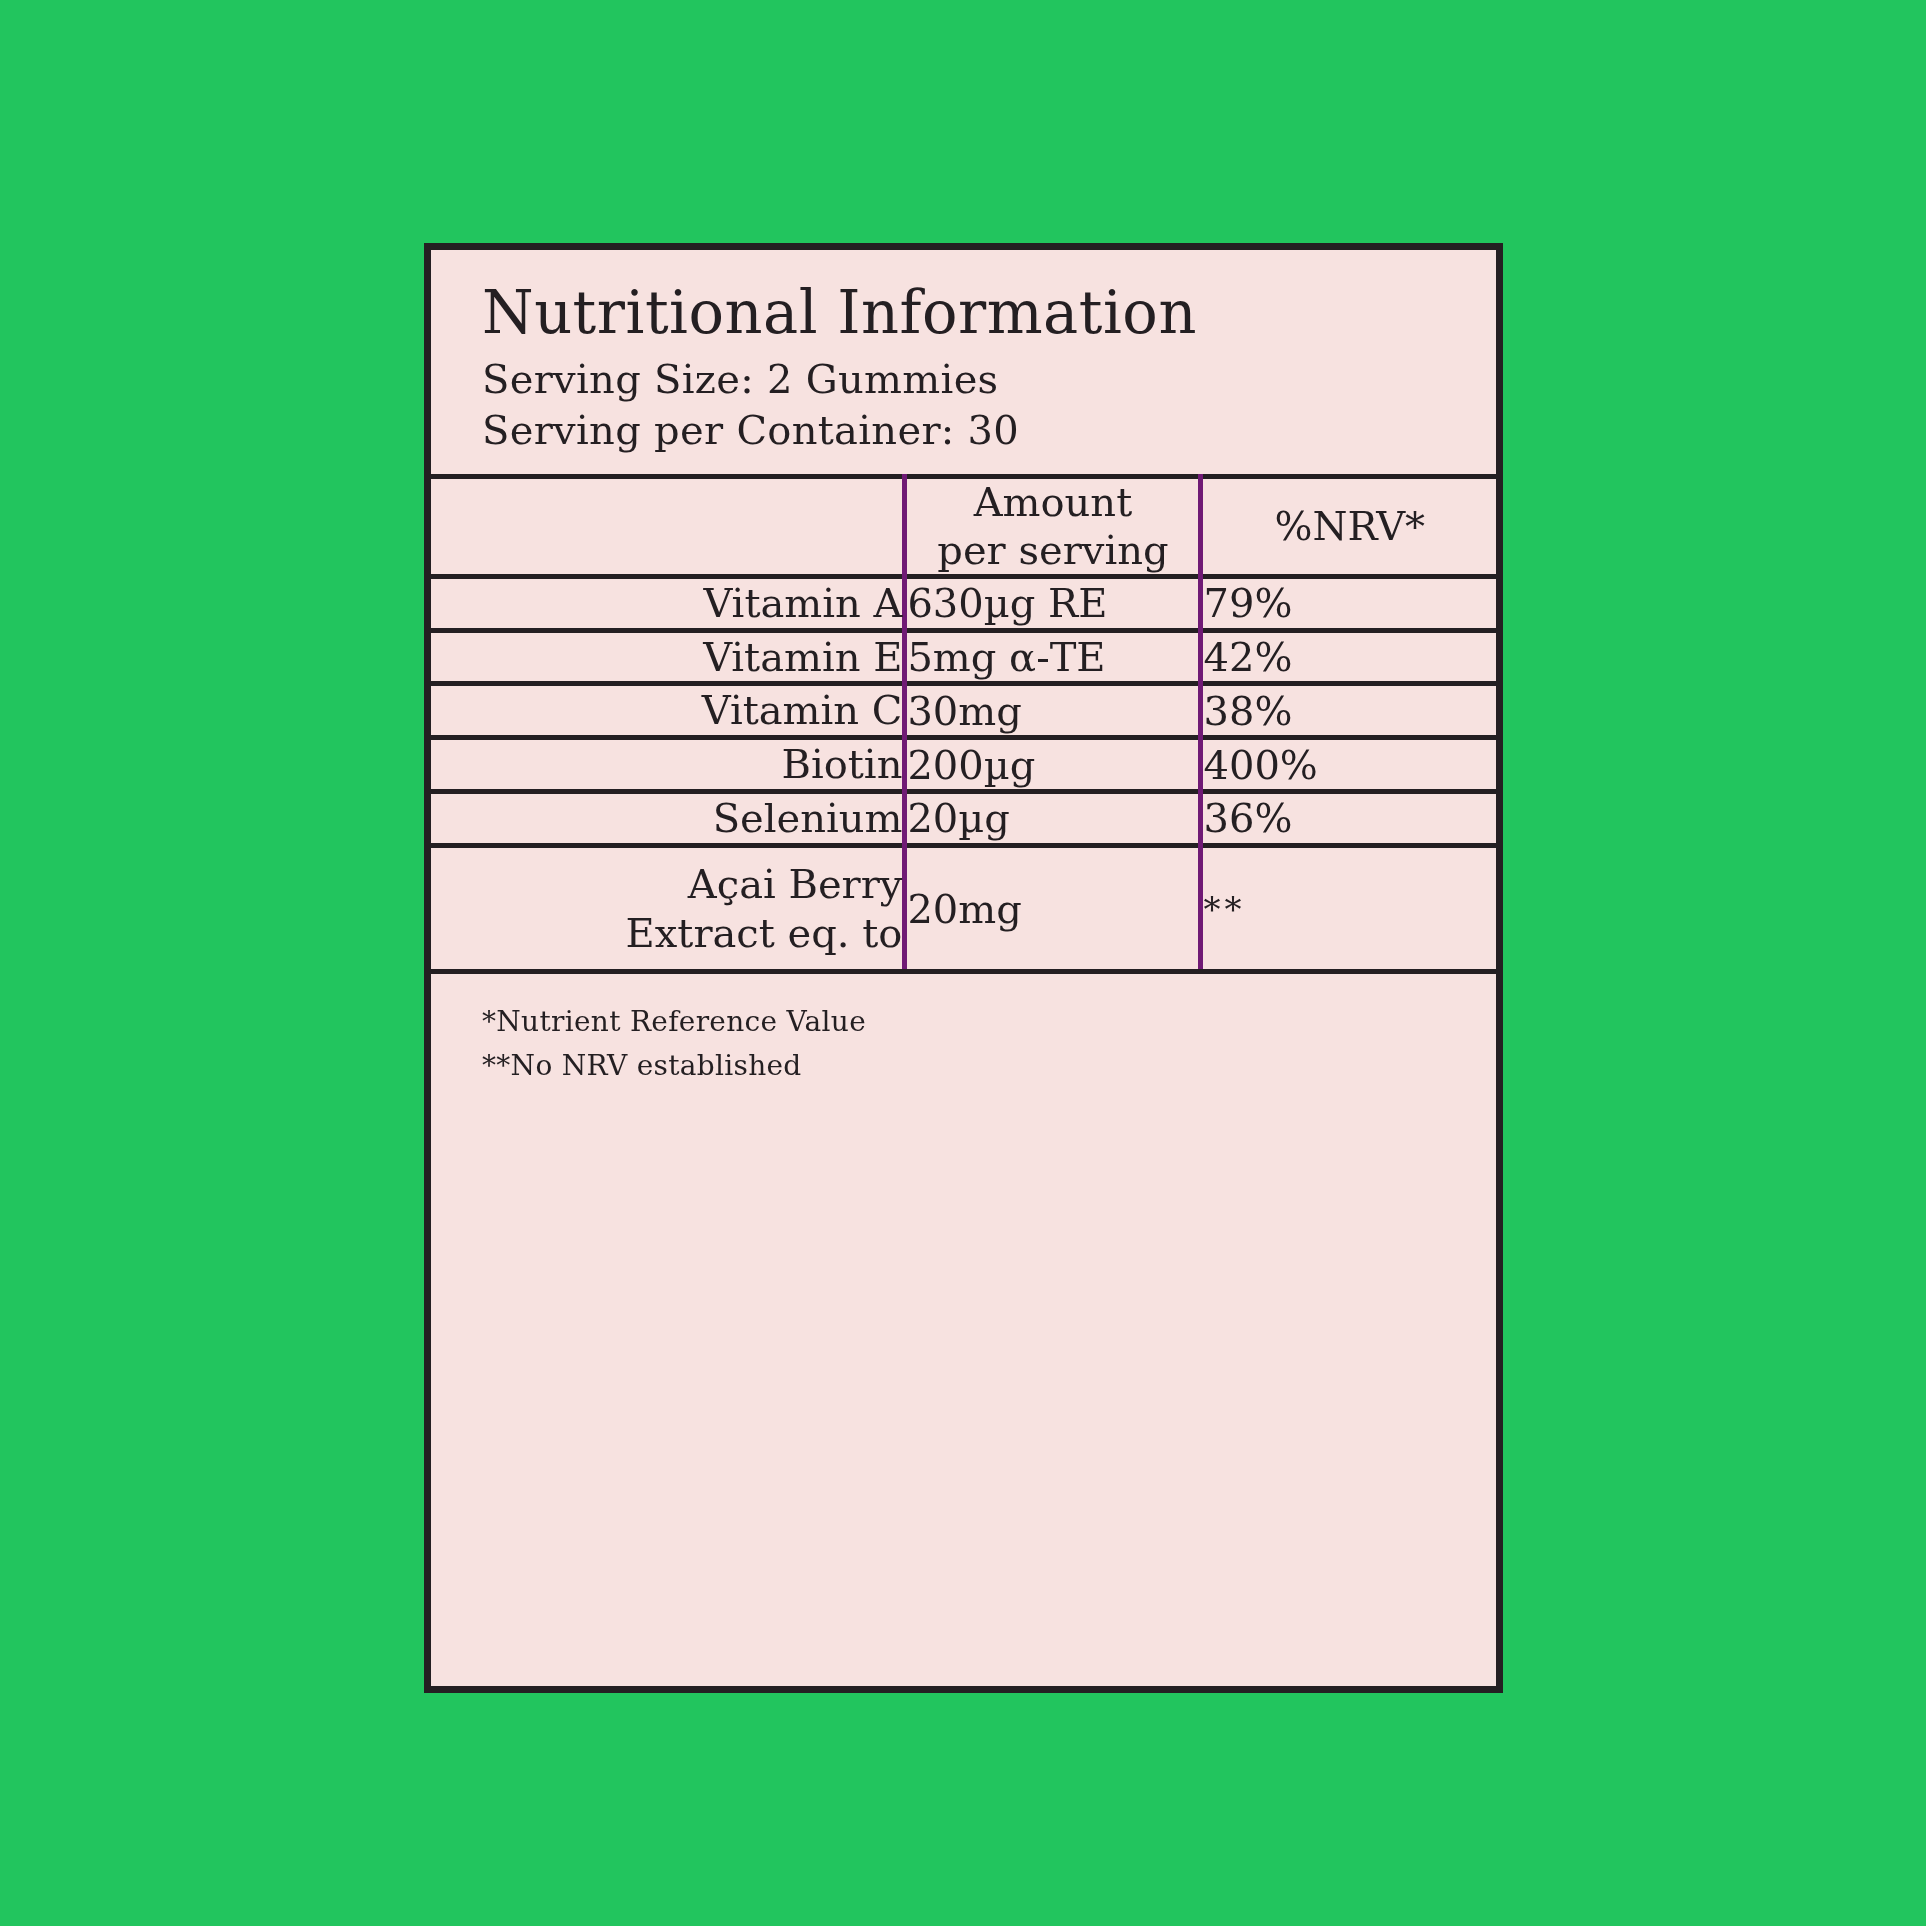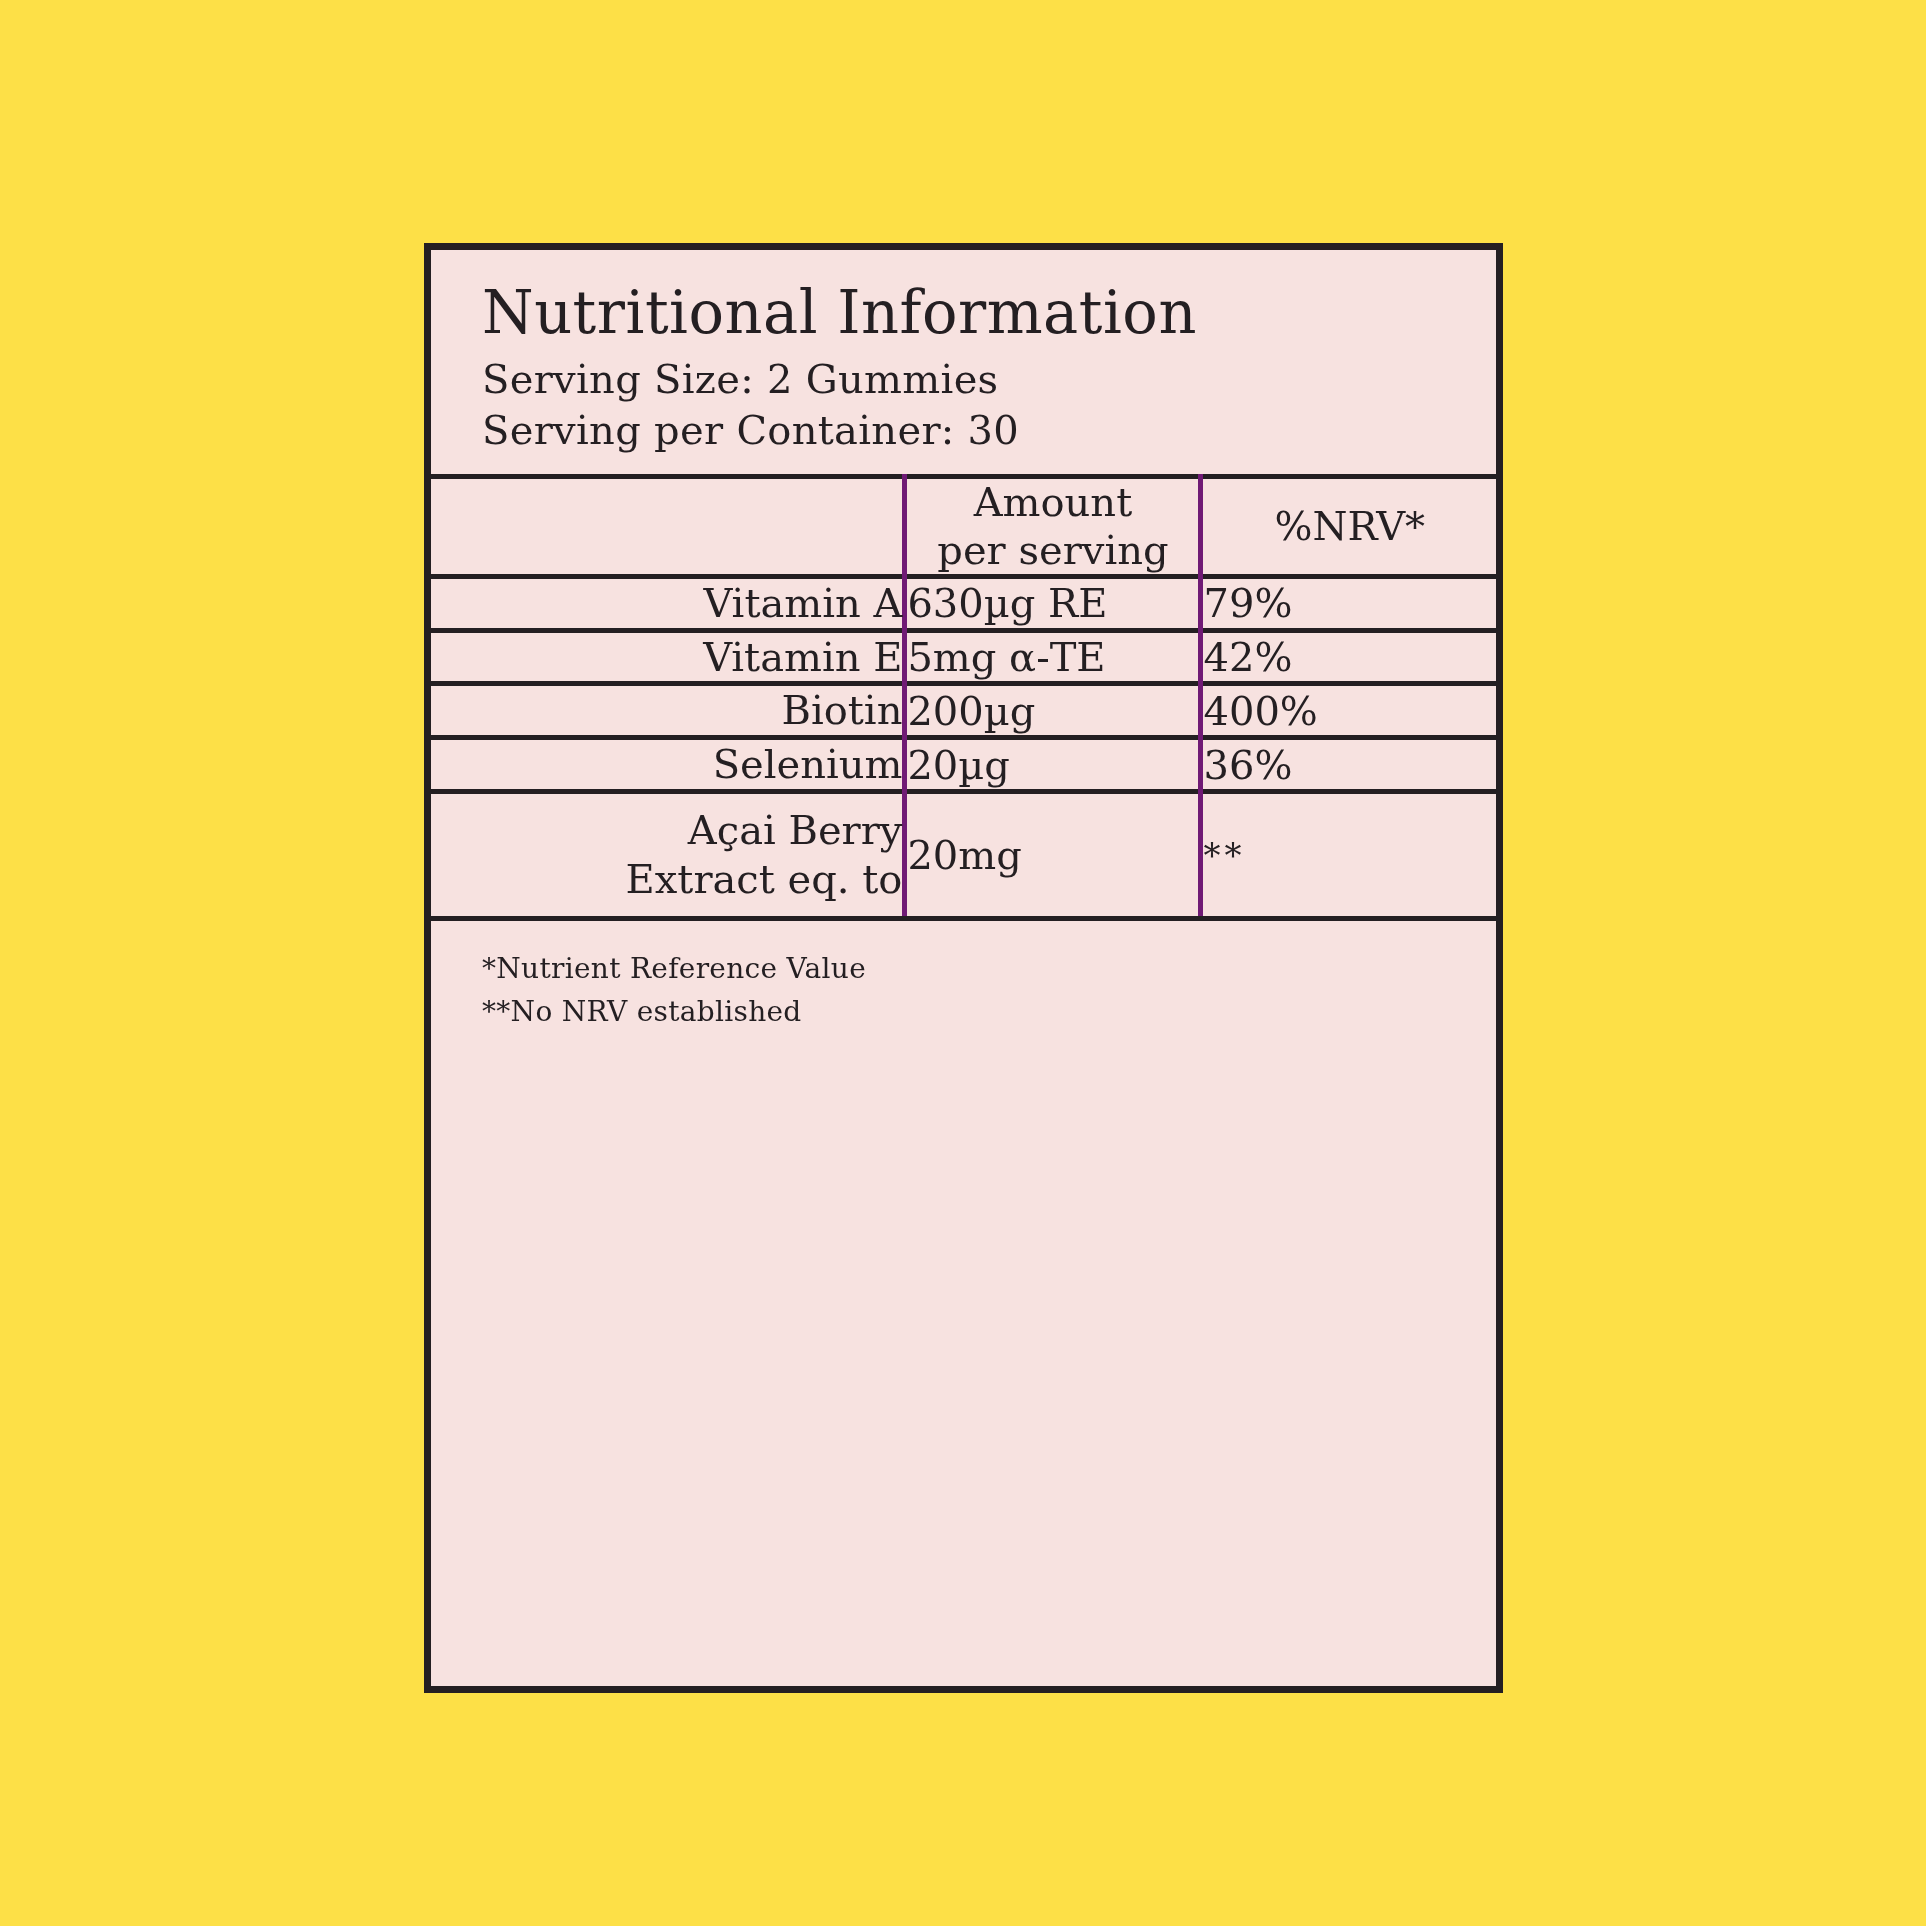--- a/index.html
+++ b/index.html
@@ -11,21 +11,21 @@
     width: 1927px;
     height: 1927px;
     font-family: "DejaVu Serif", serif;
     color: #241f22;
     overflow: hidden;
   }
   .page {
     width: 1927px;
     height: 1927px;
     position: relative;
-    background: #fde047;
+    background: #22c55e;
   }
   .panel {
     position: absolute;
     left: 424px;
     top: 243px;
     width: 1079px;
     height: 1450px;
     border: 7px solid #241f22;
     box-sizing: border-box;
     background: #f7e2e0;
@@ -143,20 +143,25 @@
           <td class="row-name">Vitamin A</td>
           <td class="row-amt">630µg RE</td>
           <td class="row-nrv">79%</td>
         </tr>
         <tr>
           <td class="row-name">Vitamin E</td>
           <td class="row-amt">5mg α-TE</td>
           <td class="row-nrv">42%</td>
         </tr>
         <tr>
+          <td class="row-name">Vitamin C</td>
+          <td class="row-amt">30mg</td>
+          <td class="row-nrv">38%</td>
+        </tr>
+        <tr>
           <td class="row-name">Biotin</td>
           <td class="row-amt">200µg</td>
           <td class="row-nrv">400%</td>
         </tr>
         <tr>
           <td class="row-name">Selenium</td>
           <td class="row-amt">20µg</td>
           <td class="row-nrv">36%</td>
         </tr>
         <tr>

